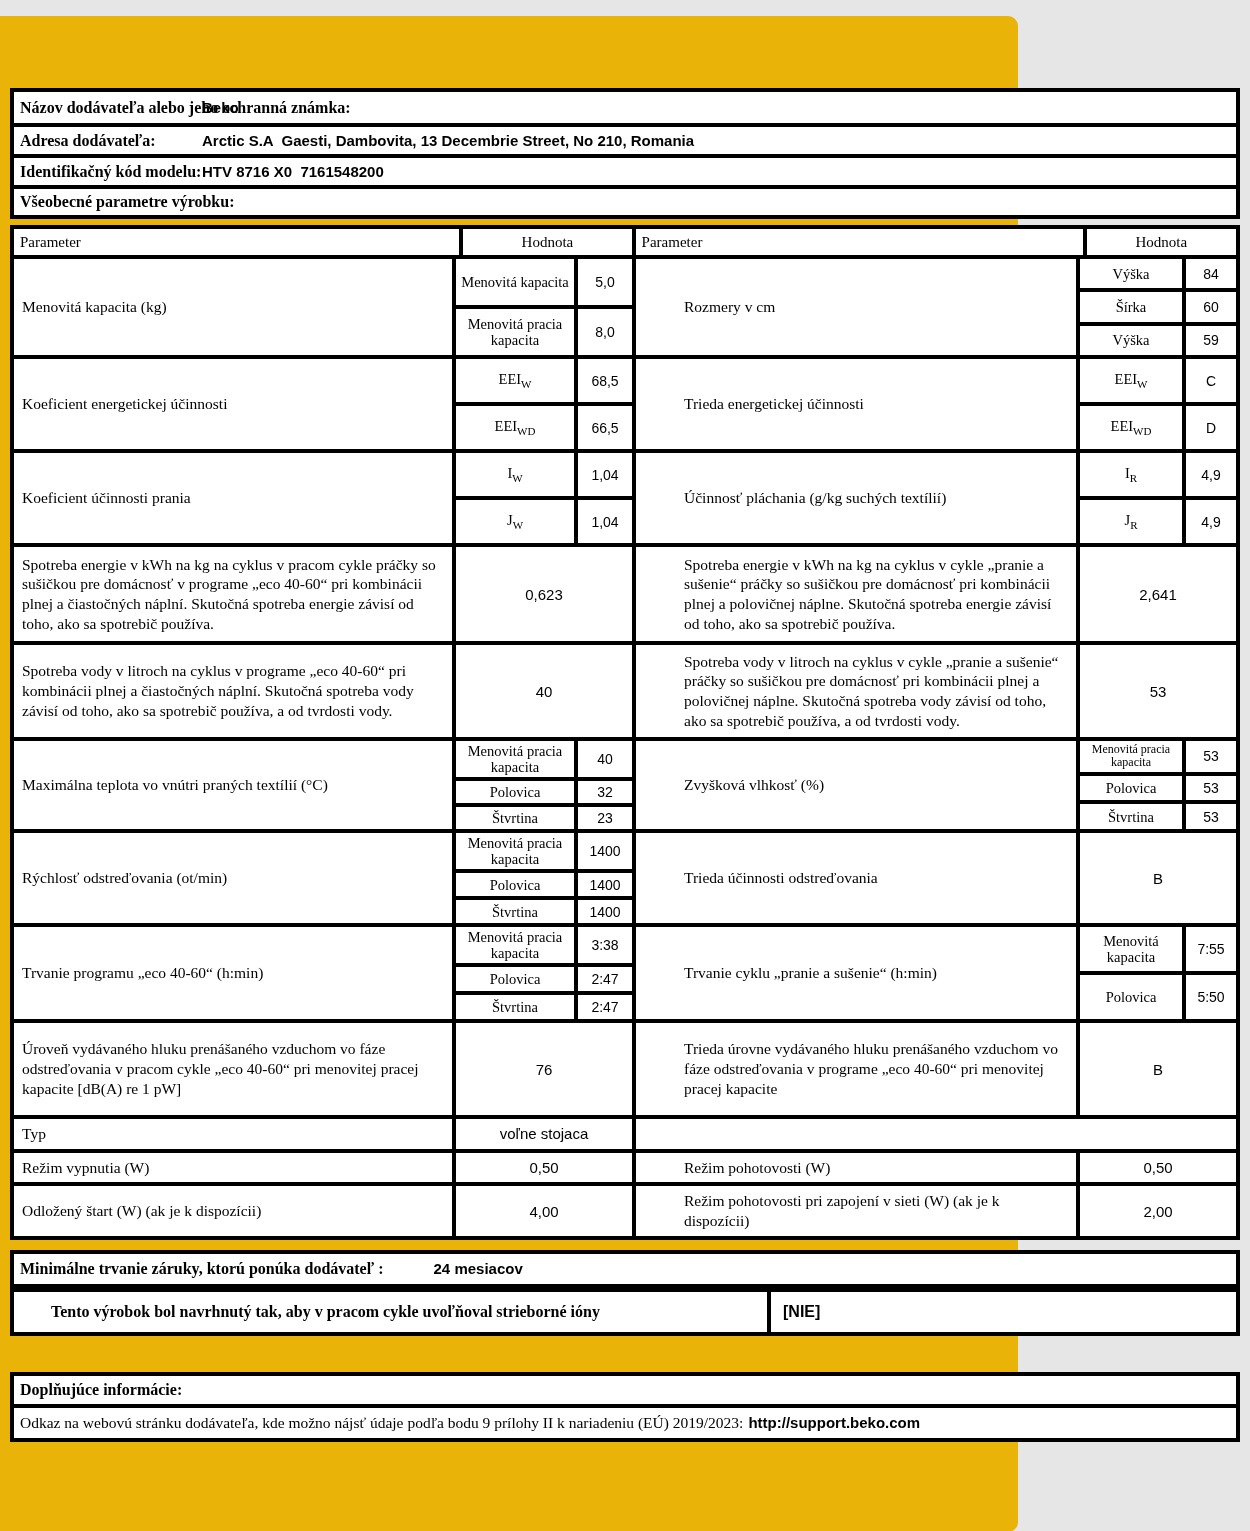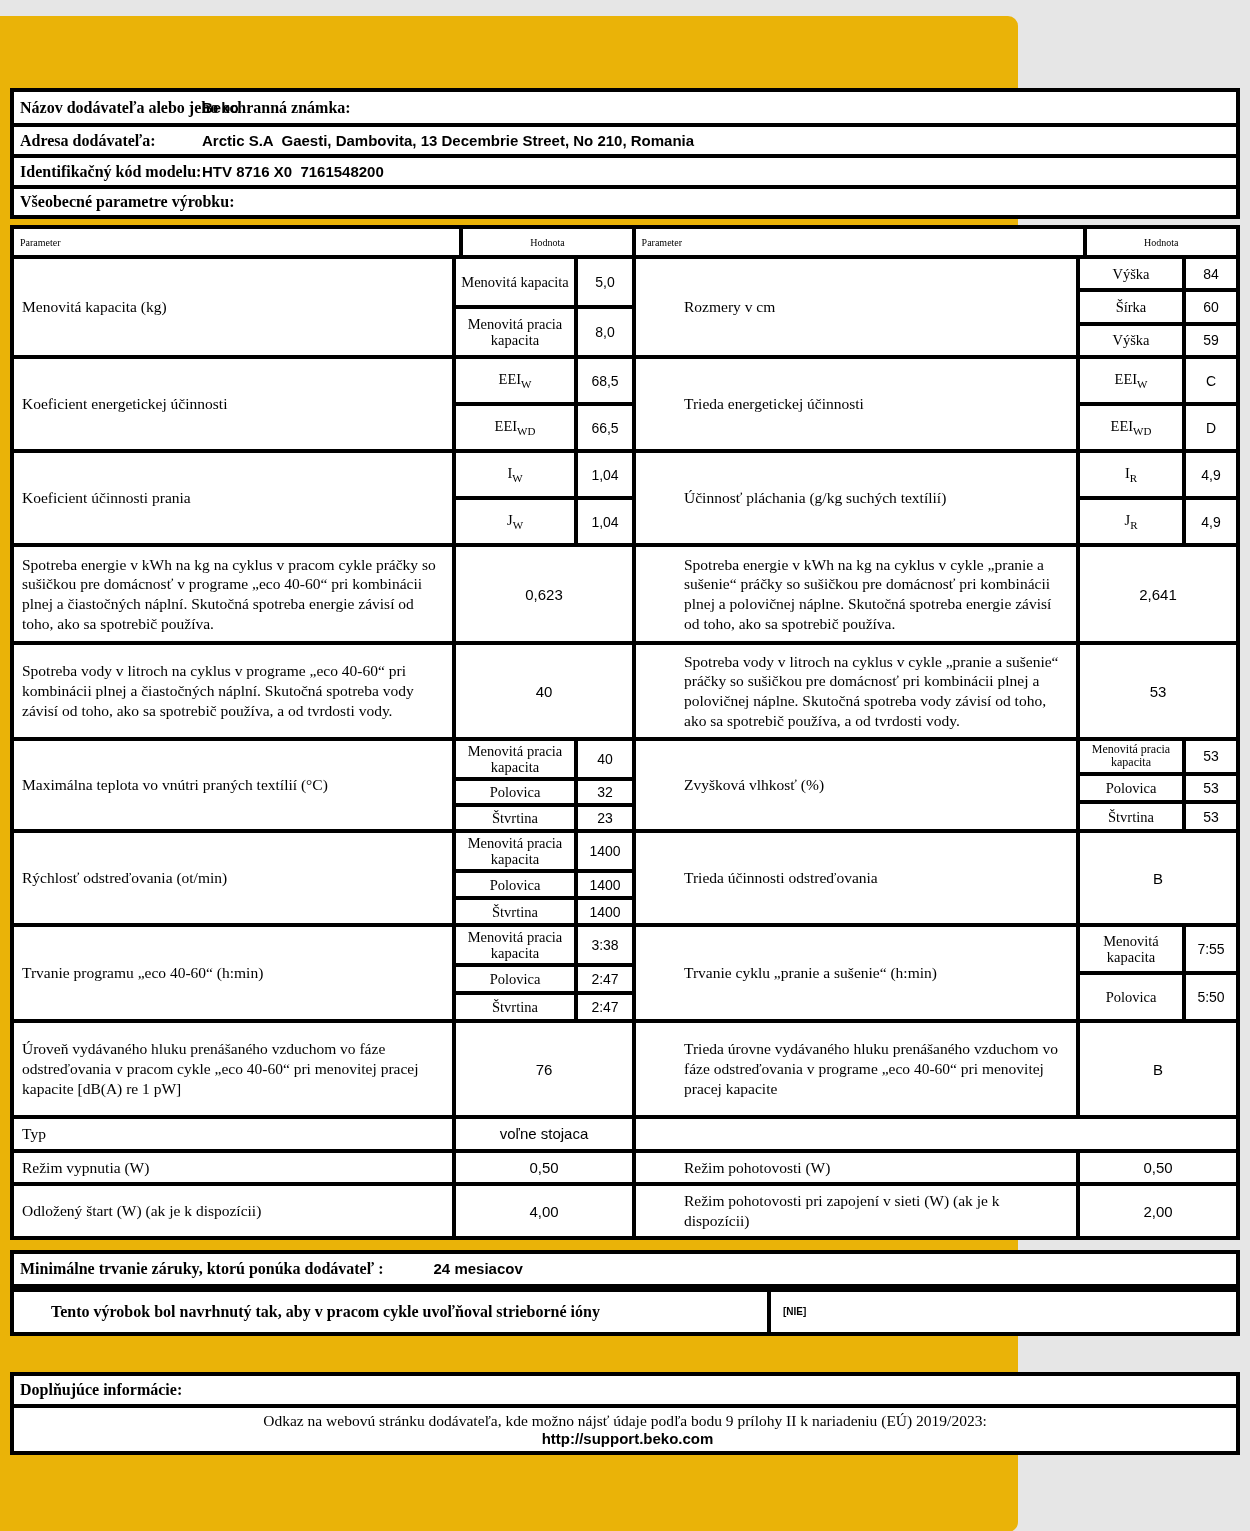--- a/index.html
+++ b/index.html
@@ -13,21 +13,21 @@
   
   .irow { position: relative; display: flex; align-items: center; min-height: 31px; }
   .irow + .irow { border-top: 4px solid #000; }
   .ilabel { font-weight: bold; font-size: 16px; padding: 4px 6px; }
   .ival { position: absolute; left: 188px; right: 0; text-align: left;
           font-family: "Liberation Sans", sans-serif; font-weight: bold; font-size: 15px; white-space: pre; }
 
   
   .main > div + div { border-top: 4px solid #000; }
   .prow { display: flex; align-items: stretch; }
-  .hc  { font-size: 10px; display: flex; align-items: center; padding: 3px 6px; min-height: 26px; }
+  .hc  { font-size: 15px; display: flex; align-items: center; padding: 3px 6px; min-height: 26px; }
   .w-pl { width: 438px; } .w-sl { width: 180px; } .w-pr { width: 444px; } .w-sr { width: 160px; }
   .bL { border-left: 4px solid #000; }
   .c { justify-content: center; margin-left: 27px; }
   .pl, .pr { display: flex; align-items: center; padding: 5px 8px; font-size: 15.5px; line-height: 1.27; }
   .pl { width: 438px; }
   .pr { width: 444px; border-left: 4px solid #000; padding-left: 48px; }
   .sl { width: 180px; border-left: 4px solid #000; display: flex; flex-direction: column; }
   .sr { width: 160px; border-left: 4px solid #000; display: flex; flex-direction: column; }
   .srow { flex: 1; display: flex; }
   .srow + .srow { border-top: 4px solid #000; }
@@ -44,24 +44,24 @@
            font-family: "Liberation Sans", sans-serif; font-size: 15px; }
   sub { font-size: 11px; }
 
   
   .brow { display: flex; align-items: center; min-height: 30px; }
   .blabel { font-weight: bold; font-size: 16px; padding: 4px 6px; }
   .bval { font-family: "Liberation Sans", sans-serif; font-weight: bold; font-size: 15px; margin-left: 44px; }
   .silver { display: flex; align-items: stretch; min-height: 40px; }
   .silver .lab { width: 738px; display: flex; align-items: center; font-weight: bold; font-size: 16px; padding: 4px 22px; margin-left: 15px; }
   .silver .nie { flex: 1; border-left: 4px solid #000; display: flex; align-items: center; padding-left: 12px;
-                 font-family: "Liberation Sans", sans-serif; font-weight: bold; font-size: 10px; }
+                 font-family: "Liberation Sans", sans-serif; font-weight: bold; font-size: 16px; }
   .last > div + div { border-top: 4px solid #000; }
   .lrow1 { min-height: 28px; display: flex; align-items: center; font-weight: bold; font-size: 16px; padding: 3px 6px; }
-  .lrow2 { min-height: 34px; display: flex; align-items: center; font-size: 15.5px; padding: 4px 6px; flex-direction: column; }
+  .lrow2 { min-height: 34px; display: flex; align-items: center; font-size: 15.5px; padding: 4px 6px; }
   .url { font-family: "Liberation Sans", sans-serif; font-weight: bold; font-size: 15px; margin-left: 5px; }
 </style>
 </head>
 <body>
 
 <div class="sheet">
 <div class="wrap">
 
   <div class="tbl">
     <div class="irow">

